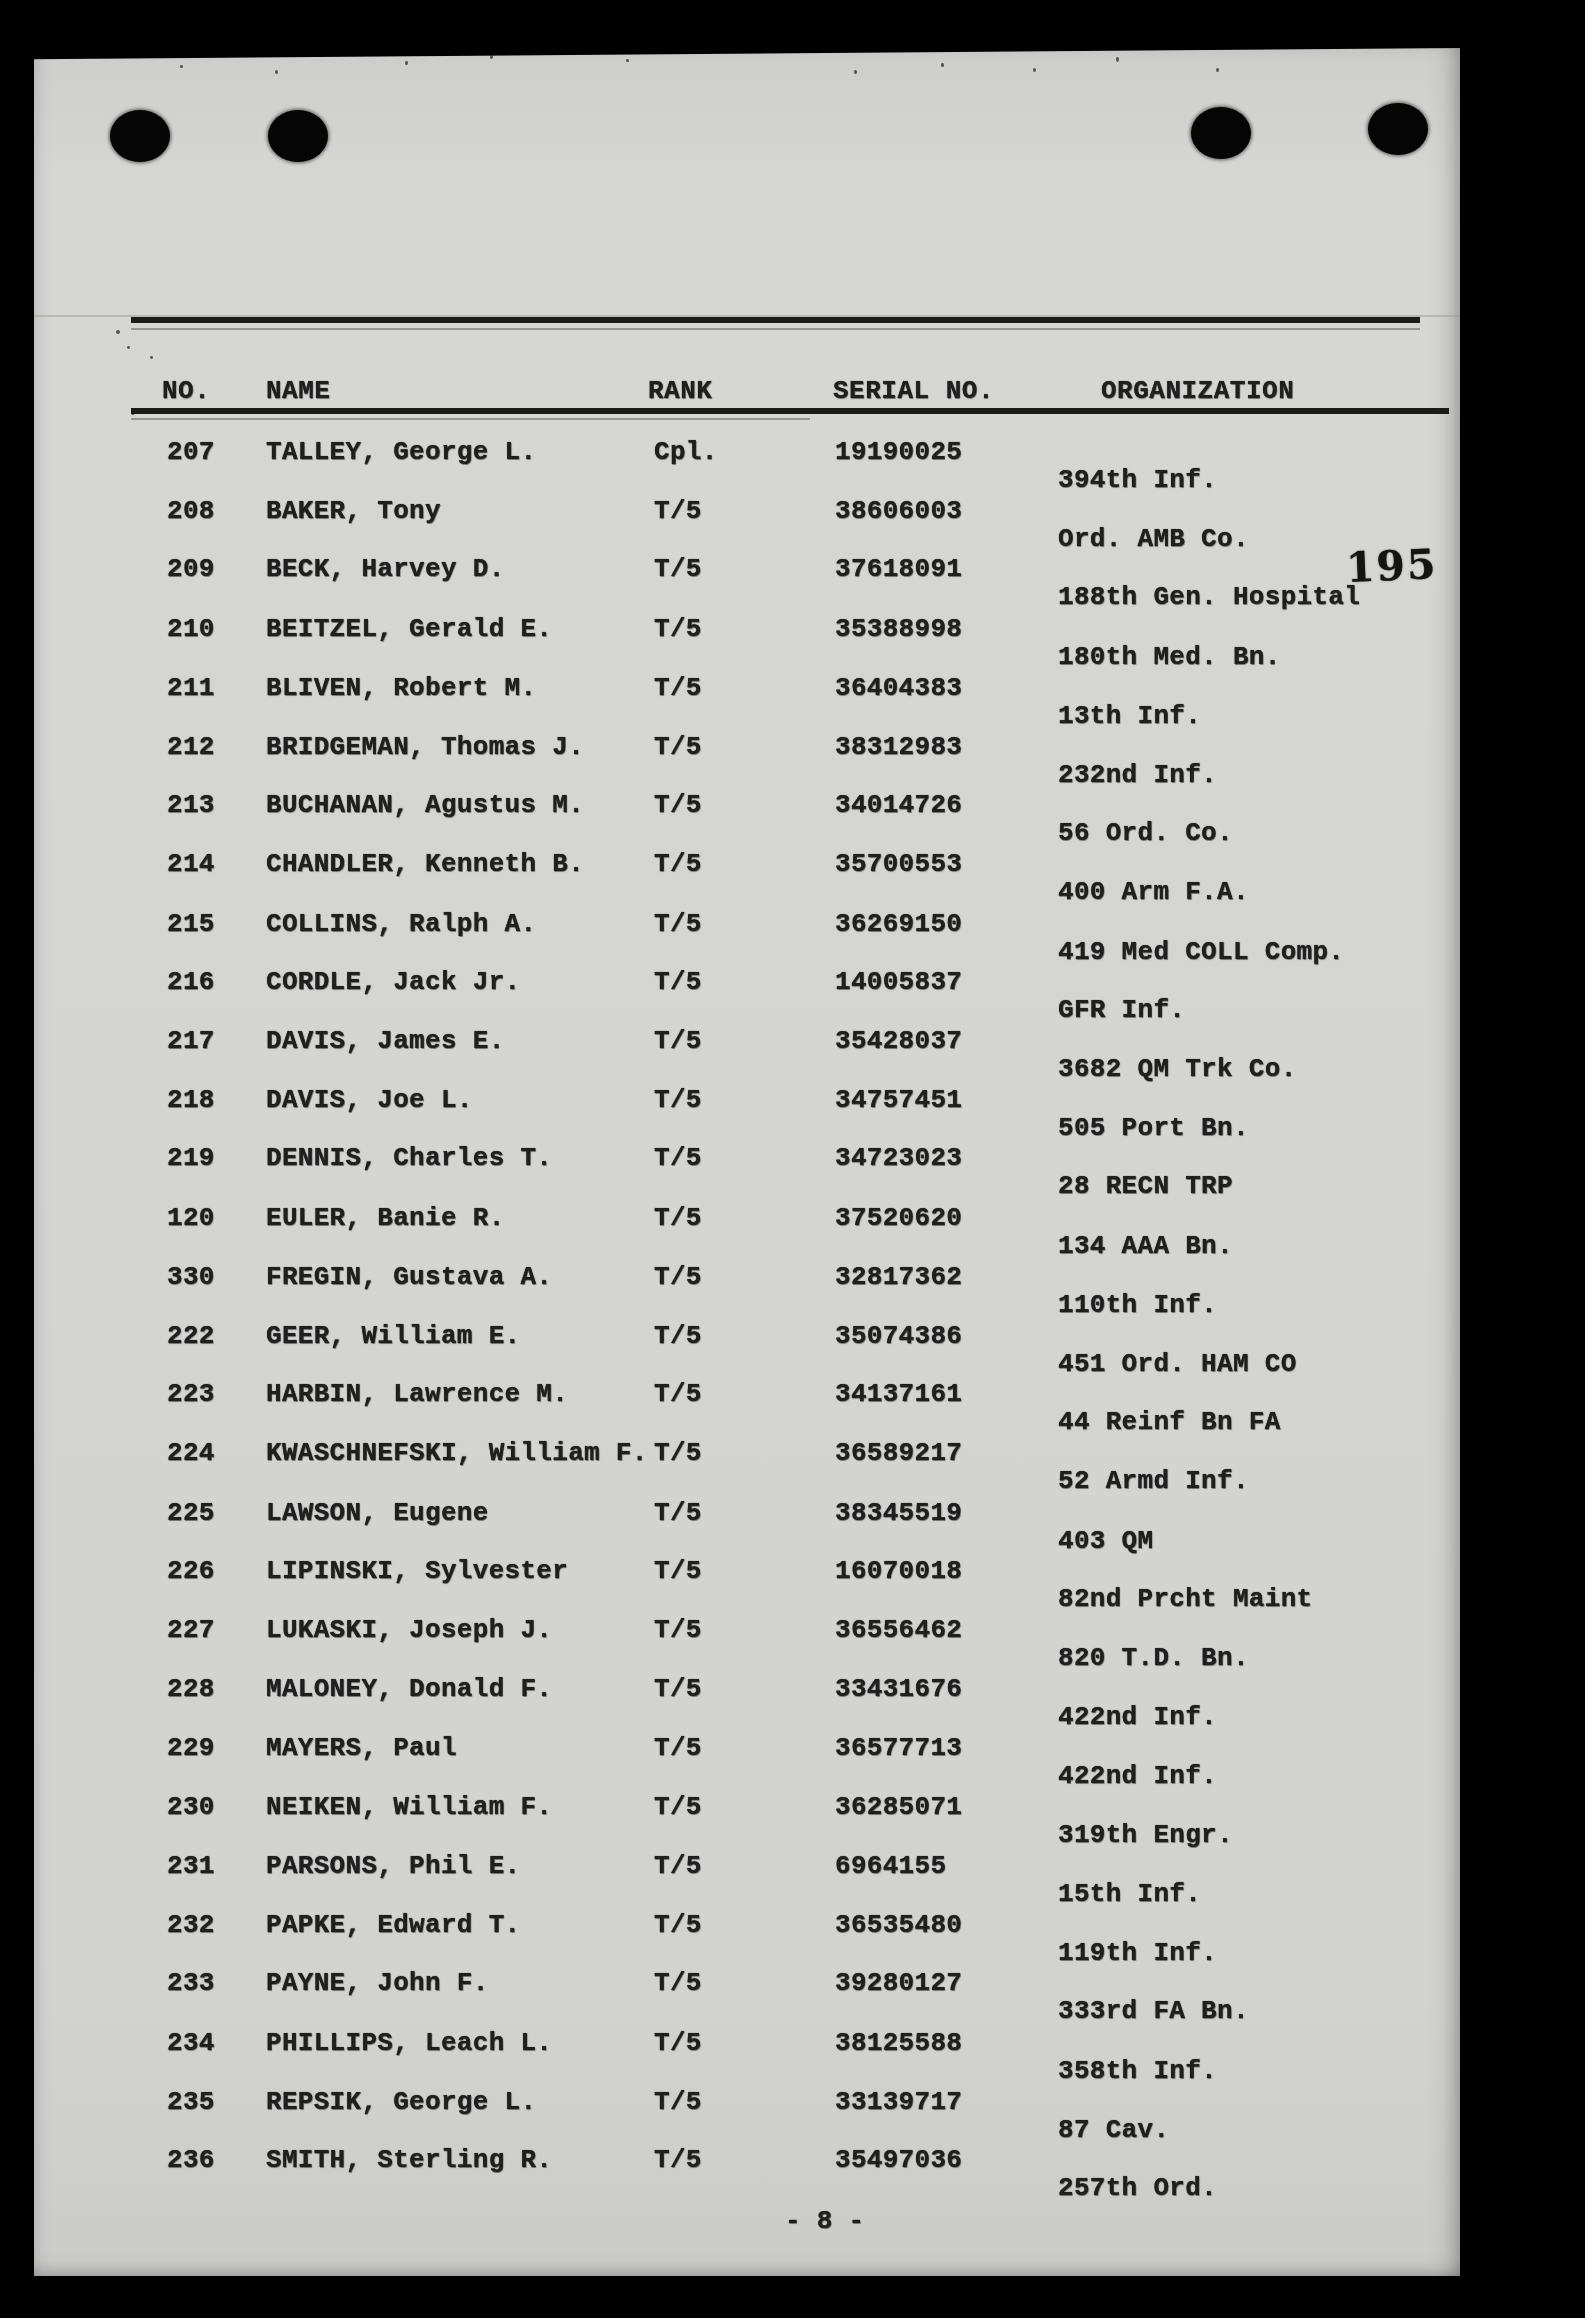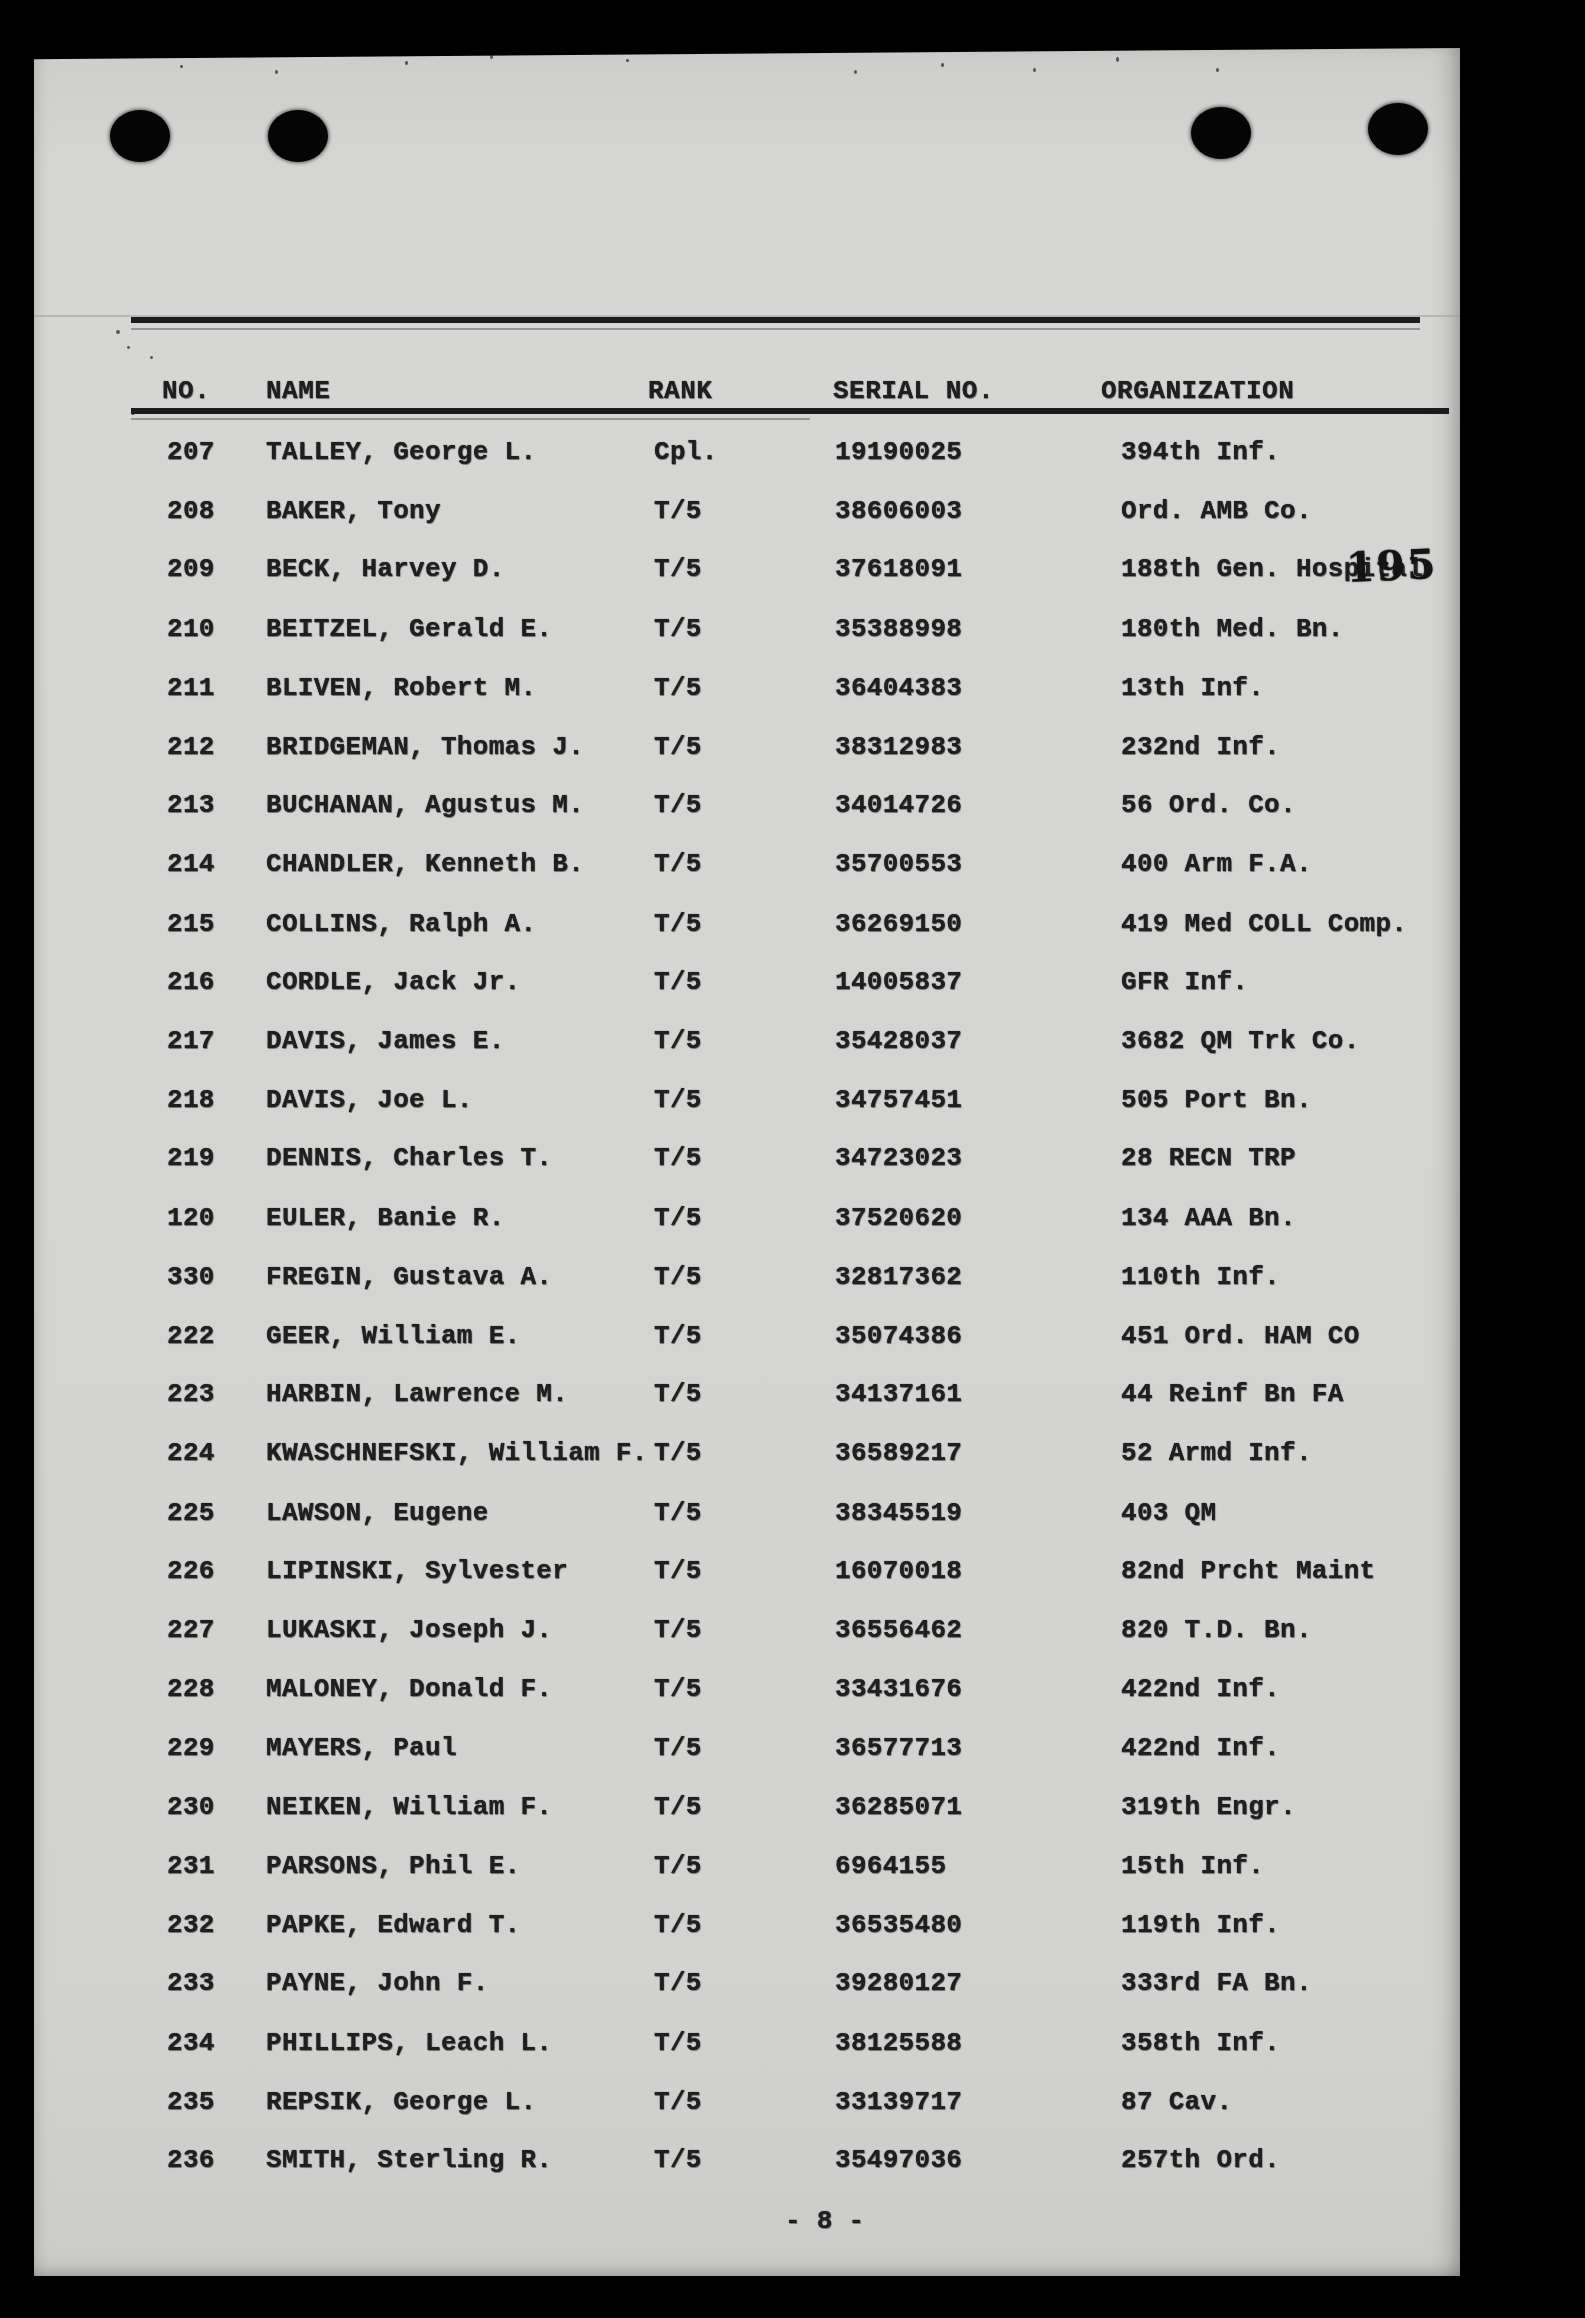--- a/index.html
+++ b/index.html
@@ -32,21 +32,21 @@
   .typed{position:absolute;color:#1f1f1f;font-size:26px;line-height:29px;font-weight:700;
          white-space:pre;letter-spacing:0.3px;
          text-shadow:0 0 1px rgba(25,25,25,.85),0.6px 0.6px 0.7px rgba(40,40,40,.5);}
   .hdr{letter-spacing:0.5px;}
 
   .trow{position:absolute;left:0;width:100%;height:31px;}
   .c-no    {left:133px;}
   .c-name  {left:232px;}
   .c-rank  {left:620px;}
   .c-serial{left:801px;}
-  .c-org   {left:1087px;}
+  .c-org   {left:1024px;margin-top:28px;}
 
   
   .h-no{left:128px;} .h-name{left:232px;} .h-rank{left:614px;}
   .h-serial{left:799px;} .h-org{left:1067px;}
 
   
   .stamp{position:absolute;left:1312px;top:495px;font-family:"DejaVu Serif","Liberation Serif",serif;
          font-weight:700;font-size:41px;color:#141414;transform:rotate(-2.5deg);
          text-shadow:0 0 1.5px rgba(0,0,0,.8);letter-spacing:1.9px;}
 

